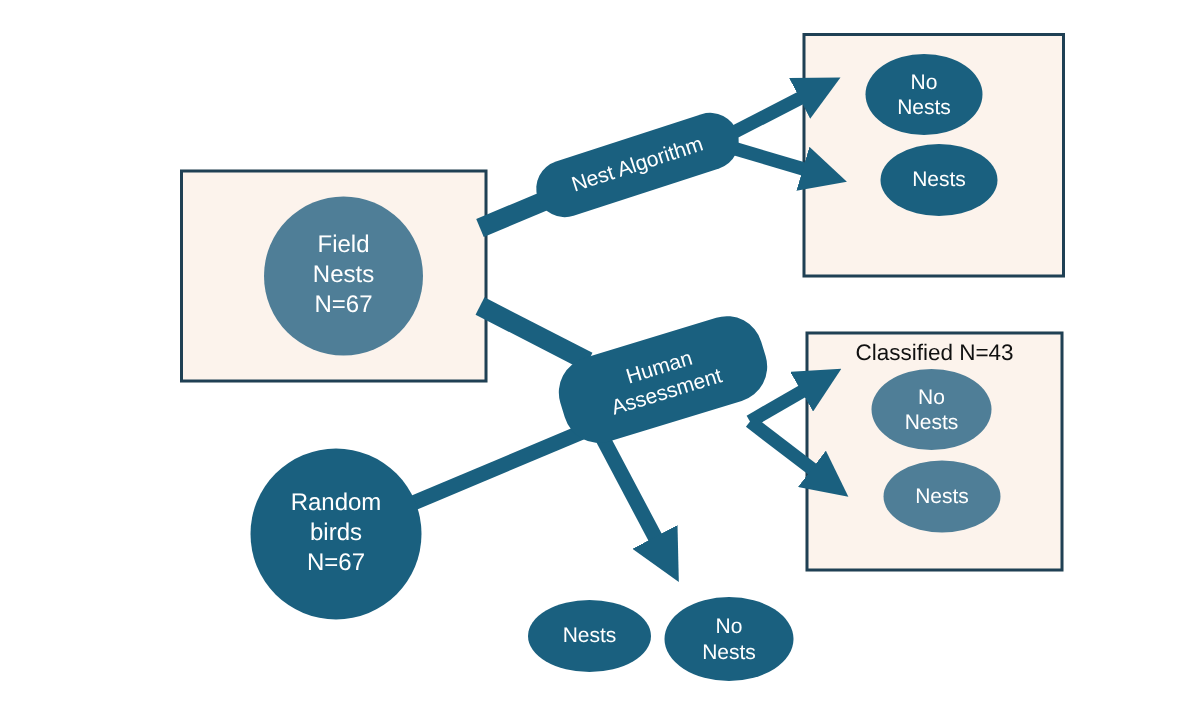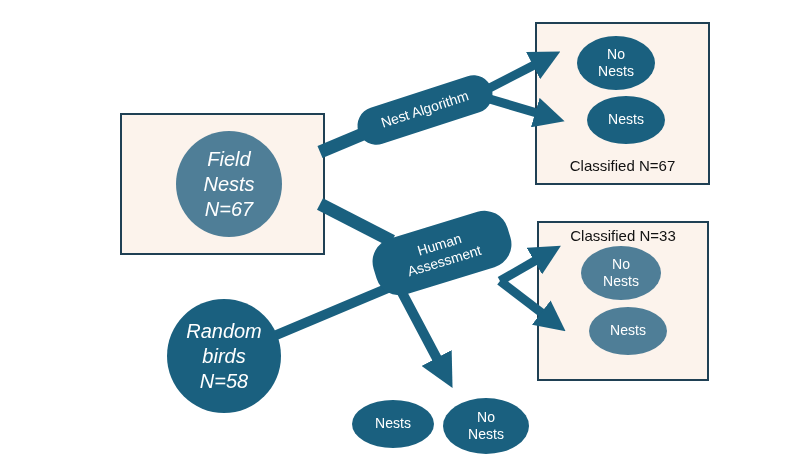--- a/index.html
+++ b/index.html
@@ -29,21 +29,21 @@
     z-index:1;
   }
   .shape {
     position:absolute;
     display:flex; align-items:center; justify-content:center;
     text-align:center;
     color:var(--label-text,#ffffff);
     z-index:3;
   }
   .shape .lbl { white-space:pre-line; line-height:1.25; }
-  .circle { border-radius:50%; font-size:20px;font-style:italic; }
+  .circle { border-radius:50%; font-size:16px; }
   .ellipse { border-radius:50%; font-size:14px; }
   .pill { border-radius:20px; font-size:14px; }
   .dark  { background:var(--dark,#1a607f); }
   .slate { background:var(--slate,#4f7e97); }
   .caption {
     position:absolute;
     z-index:3;
     color:var(--caption-text,#111111);
     font-size:15px;
     text-align:center;
@@ -87,33 +87,32 @@
   </div>
 
   <div class="shape pill dark rot-human" style="left:372px; top:224px; width:140px; height:58px; border-radius:24px;">
     <span class="lbl">Human
 Assessment</span>
   </div>
 
   <div class="shape circle dark" style="left:167px; top:299px; width:114px; height:114px;">
     <span class="lbl">Random
 birds
-N=58</span>
+N=67</span>
   </div>
 
   <div class="shape ellipse dark" style="left:577px; top:36px; width:78px; height:54px;">
     <span class="lbl">No
 Nests</span>
   </div>
   <div class="shape ellipse dark" style="left:587px; top:96px; width:78px; height:48px;">
     <span class="lbl">Nests</span>
   </div>
-  <div class="caption" style="left:535px; top:157px; width:175px;">Classified N=67</div>
 
-  <div class="caption" style="left:537px; top:227px; width:172px;">Classified N=33</div>
+  <div class="caption" style="left:537px; top:227px; width:172px;">Classified N=43</div>
   <div class="shape ellipse slate" style="left:581px; top:246px; width:80px; height:54px;">
     <span class="lbl">No
 Nests</span>
   </div>
   <div class="shape ellipse slate" style="left:589px; top:307px; width:78px; height:48px;">
     <span class="lbl">Nests</span>
   </div>
 
   <div class="shape ellipse dark" style="left:352px; top:400px; width:82px; height:48px;">
     <span class="lbl">Nests</span>

